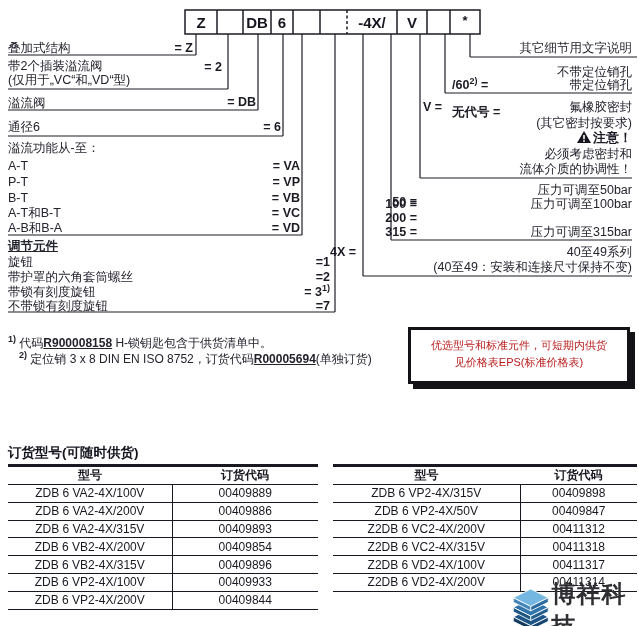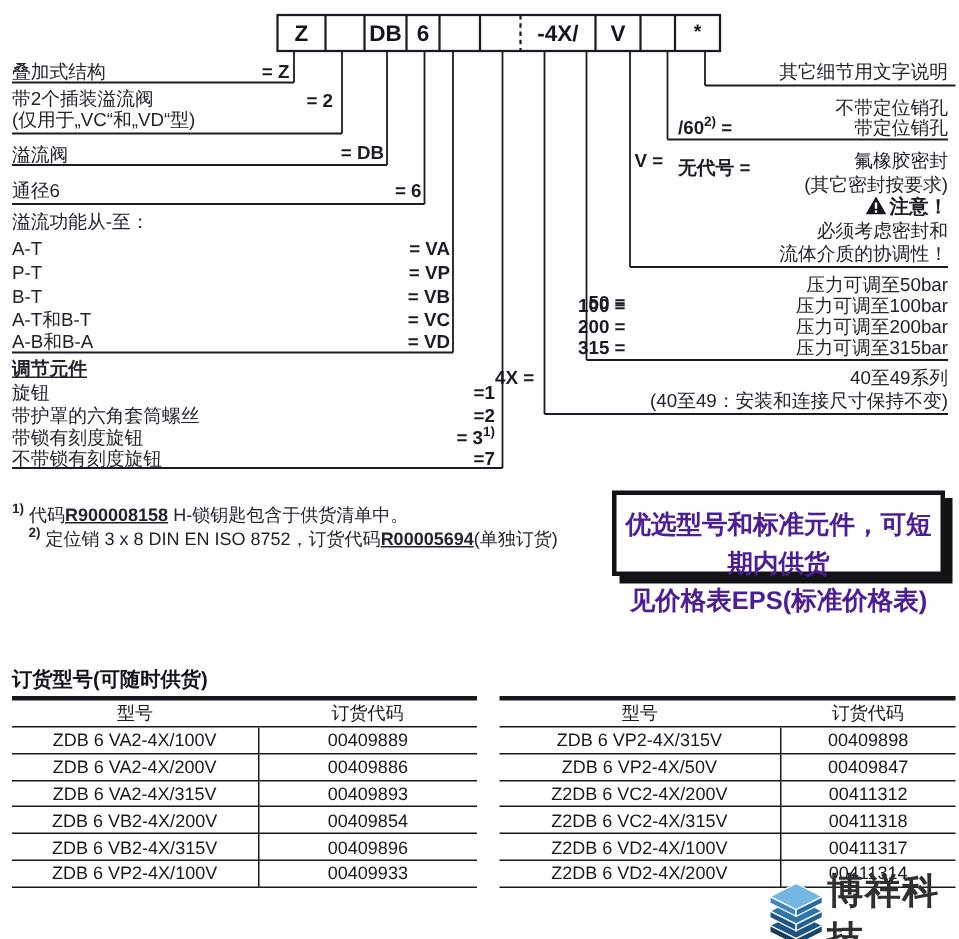--- a/index.html
+++ b/index.html
@@ -14,25 +14,25 @@
   
   .boxtxt{font-size:15px;font-weight:bold;text-align:center;color:#15151f;}
   
   svg.lines{position:absolute;left:0;top:0;pointer-events:none;}
   
   .fn{font-size:12px;color:#23232e;}
   
   .notebox{position:absolute;left:408px;top:327px;width:216px;height:44px;
            border:3px solid #121217;box-shadow:5px 5px 0 #121217;background:#fff;
            text-align:center;padding-top:7px;}
-  .notebox div{font-size:17px;font-weight:bold;line-height:1.5;color:#4c1d95;}
+  .notebox div{font-size:11px;font-weight:normal;line-height:1.5;color:#b91c1c;}
   
   table.ot{position:absolute;border-collapse:collapse;table-layout:fixed;
            font-size:12px;color:#181820;}
-  table.ot th{font-weight:normal;border-top:3px solid #181820;border-bottom:1.5px solid #181820;
+  table.ot th{font-weight:bold;border-top:3px solid #181820;border-bottom:1.5px solid #181820;
               height:15px;padding:0;text-align:center;}
   table.ot td{border-bottom:1.2px solid #181820;height:16.8px;padding:0;text-align:center;}
   table.ot td.c1{border-right:1.2px solid #181820;}
   .ot-title{font-size:13.5px;font-weight:bold;color:#15151f;}
   
   .logo{position:absolute;left:508px;top:578px;display:flex;align-items:center;z-index:6;}
   .logo-text{font-size:24px;font-weight:bold;color:#2e2e33;letter-spacing:1px;margin-left:-2px;}
   .warn-ico{display:inline-block;vertical-align:-1px;margin-right:2px;}
 </style>
 </head>
@@ -143,21 +143,20 @@
         </svg></span><span>注意！</span>
   </div>
   <div class="abs lbl r" style="left:342px;top:148px;width:290px;">必须考虑密封和</div>
   <div class="abs lbl r" style="left:342px;top:163px;width:290px;">流体介质的协调性！</div>
 
   <div class="abs code r" style="left:377px;top:184px;width:40px;margin-top:12px;">50 =</div>
   <div class="abs lbl r" style="left:342px;top:184px;width:290px;">压力可调至50bar</div>
   <div class="abs code r" style="left:377px;top:198px;width:40px;">100 =</div>
   <div class="abs lbl r" style="left:342px;top:198px;width:290px;">压力可调至100bar</div>
   <div class="abs code r" style="left:377px;top:212px;width:40px;">200 =</div>
-  <div class="abs lbl r" style="left:342px;top:212px;width:290px;">压力可调至200bar</div>
   <div class="abs code r" style="left:377px;top:226px;width:40px;">315 =</div>
   <div class="abs lbl r" style="left:342px;top:226px;width:290px;">压力可调至315bar</div>
 
   <div class="abs code" style="left:330px;top:246px;">4X =</div>
   <div class="abs lbl r" style="left:342px;top:246px;width:290px;">40至49系列</div>
   <div class="abs lbl r" style="left:342px;top:261px;width:290px;">(40至49：安装和连接尺寸保持不变)</div>
 
   <div class="abs fn" style="left:8px;top:337px;">
     <sup class="fnm">1)</sup> <span>代码</span><span class="bold">R900008158</span><span> H-锁钥匙包含于供货清单中。</span>
   </div>
@@ -200,20 +199,24 @@
           <td class="c1">ZDB 6 VB2-4X/200V</td>
           <td>00409854</td>
         </tr>
       <tr>
           <td class="c1">ZDB 6 VB2-4X/315V</td>
           <td>00409896</td>
         </tr>
       <tr>
           <td class="c1">ZDB 6 VP2-4X/100V</td>
           <td>00409933</td>
+        </tr>
+      <tr>
+          <td class="c1">ZDB 6 VP2-4X/200V</td>
+          <td>00409844</td>
         </tr>
     </tbody>
   </table>
 
   <table class="ot" style="left:333px;top:464px;width:304px;">
     <colgroup>
         <col style="width:187px">
         <col style="width:117px">
       </colgroup>
     <thead>

